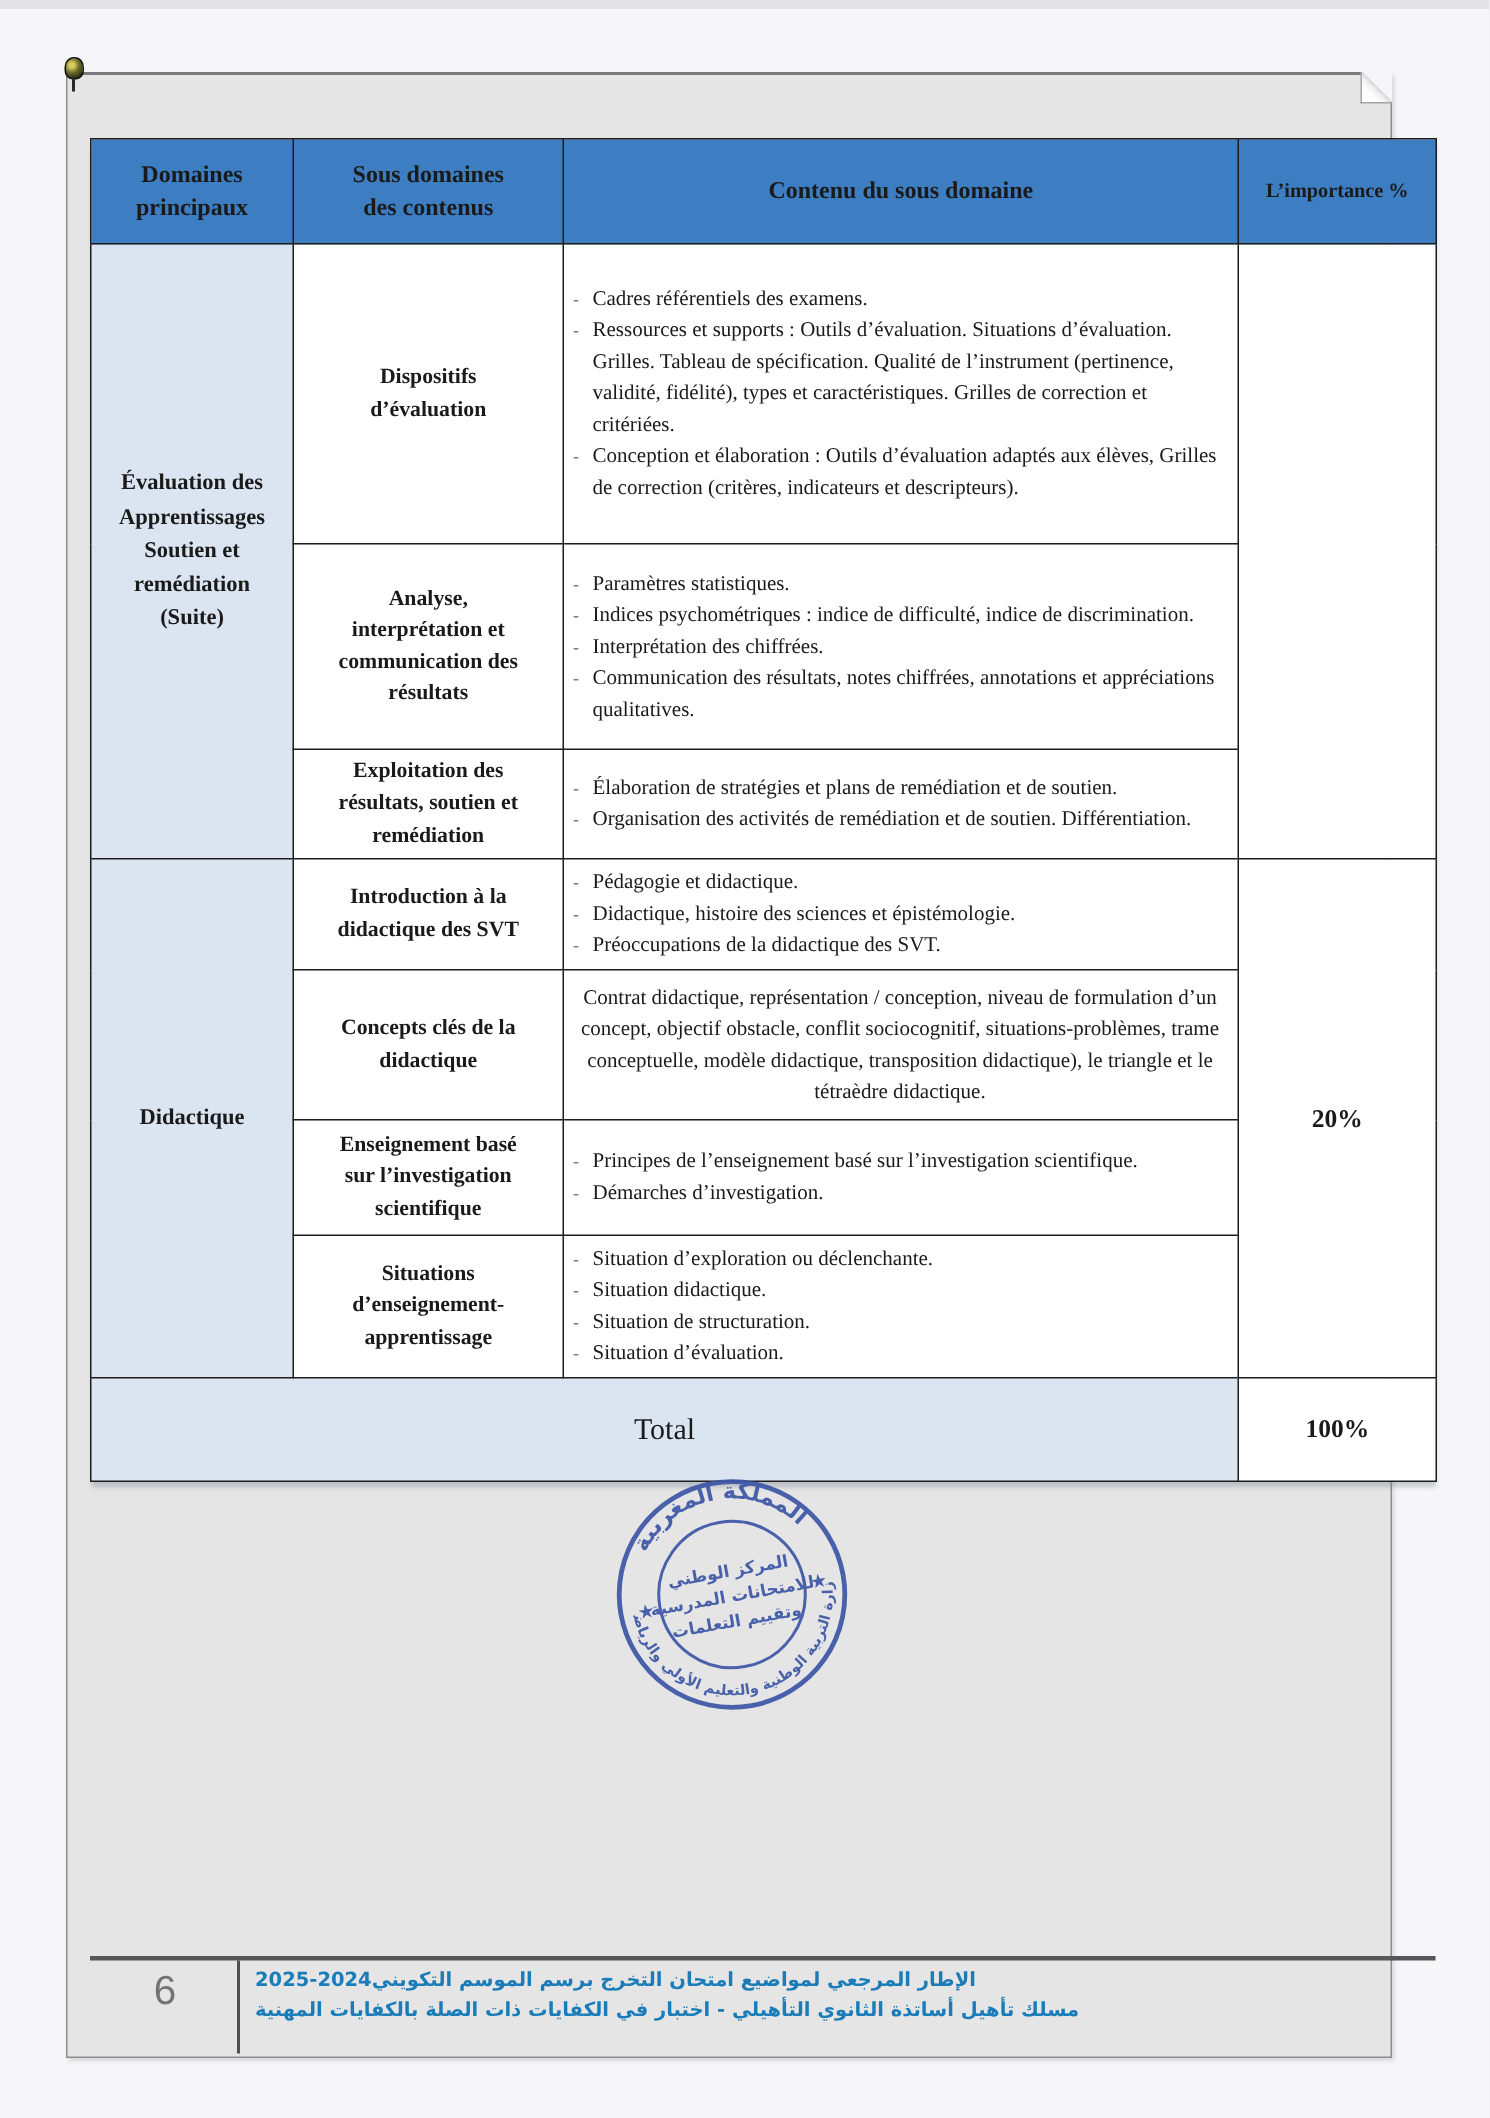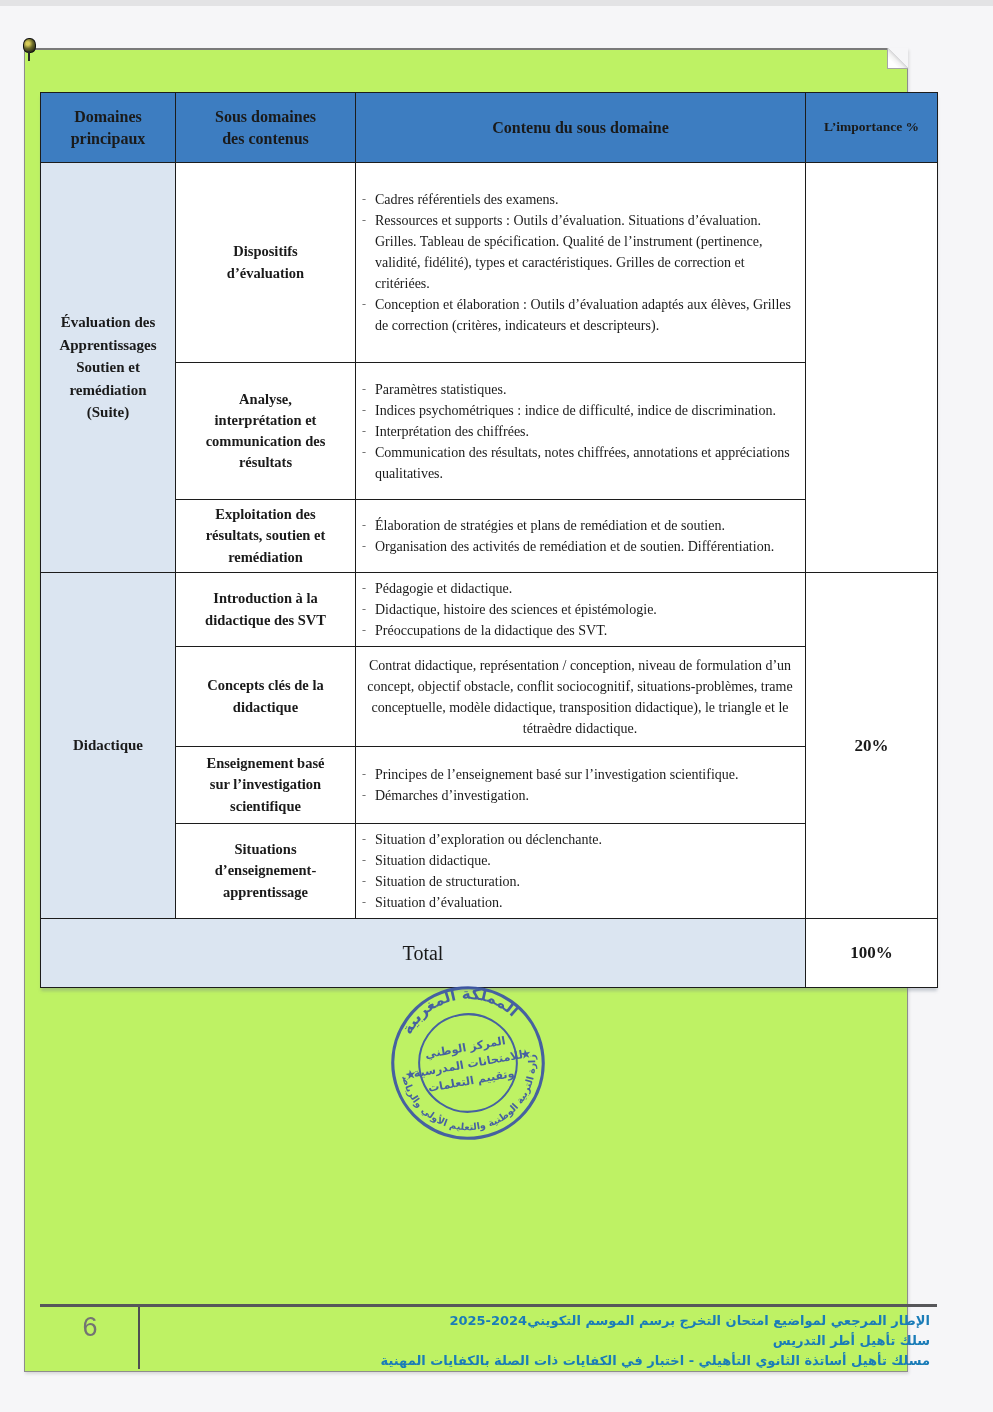--- a/index.html
+++ b/index.html
@@ -10,23 +10,23 @@
     font-family: "Liberation Serif", "DejaVu Serif", serif;
     position: relative;
   }
   .top-strip {
     position: absolute; top: 0; left: 0;
     width: 100%; height: 6px;
     background: #e3e3e5;
   }
   .sheet {
     position: absolute;
-    left: 24px; top: 48px;
+    left: 44px; top: 48px;
     width: 884px; height: 1324px;
-    background: #bef264;
+    background: #e5e5e5;
     border: 1px solid #8d8d8d;
     border-top: 2px solid #7a7a7a;
     box-sizing: border-box;
     box-shadow: 1px 2px 3px rgba(0,0,0,0.12);
   }
   
   .corner-fold {
     position: absolute; top: -2px; right: -1px;
     width: 20px; height: 20px;
     background: linear-gradient(225deg, #f6f6f8 48%, #d8d8da 50%, #f2f2f2 60%, #ffffff 75%);
@@ -163,21 +163,21 @@
     position: absolute;
     left: 113px; top: 1257px;
     width: 2px; height: 62px;
     background: #4f4f52;
   }
   .footer-text {
     position: absolute;
     left: 125px; top: 1261px;
     width: 780px;
     direction: rtl;
-    text-align: right;
+    text-align: left;
     font-family: "DejaVu Sans", sans-serif;
     font-weight: bold;
     font-size: 13px;
     line-height: 1.55;
     color: #1a7cb8;
   }
 </style>
 </head>
 <body>
 
@@ -393,17 +393,16 @@
     <text x="100" y="85" font-size="14" text-anchor="middle">المركز الوطني</text>
     <text x="100" y="106" font-size="14" text-anchor="middle">للامتحانات المدرسية</text>
     <text x="100" y="127" font-size="14" text-anchor="middle">وتقييم التعلمات</text>
   </svg>
 
   <div class="footer-rule"></div>
   <div class="footer-pagenum">6</div>
   <div class="footer-divider"></div>
   <div class="footer-text">
     <div>الإطار المرجعي لمواضيع امتحان التخرج برسم الموسم التكويني2024-2025</div>
-    <div>سلك تأهيل أطر التدريس</div>
     <div>مسلك تأهيل أساتذة الثانوي التأهيلي - اختبار في الكفايات ذات الصلة بالكفايات المهنية</div>
   </div>
 
 </div>
 
 </body></html>

